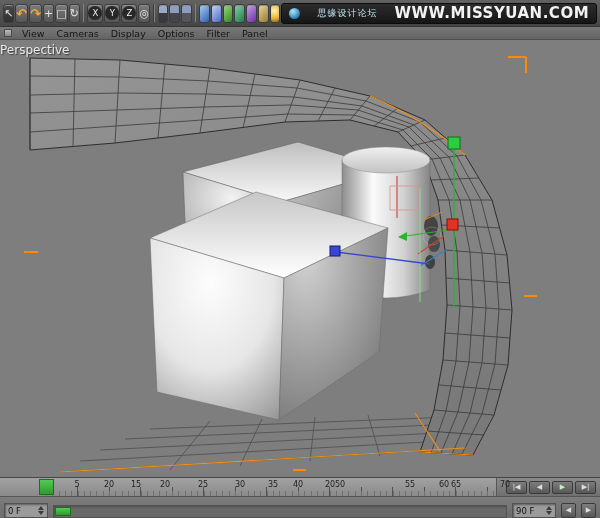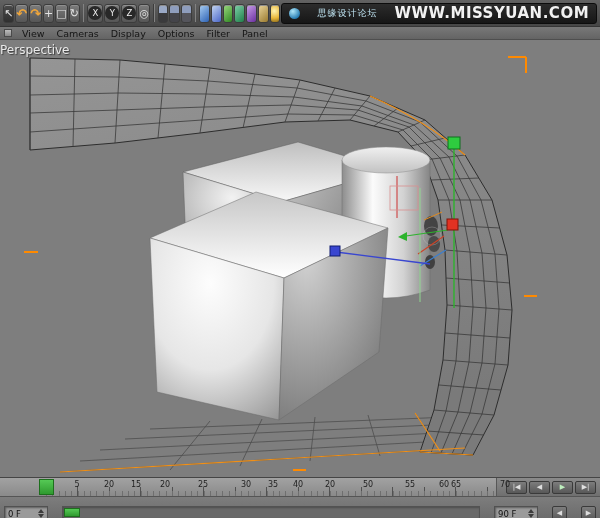--- a/index.html
+++ b/index.html
@@ -66,21 +66,21 @@
                 background:linear-gradient(#55c955,#2f9a2f); border:1px solid #1d6f1d; }
   .transport { flex:0 0 104px; display:flex; align-items:center; justify-content:flex-end;
                gap:2px; padding:0 4px; background:linear-gradient(#8a8a8a,#6f6f6f);
                border-left:1px solid #575757; }
   .t-btn { width:21px; height:13px; font-size:7px; line-height:11px; color:#e0e0e0;
            background:linear-gradient(#7d7d7d,#585858); border:1px solid #3a3a3a; border-radius:2px; }
   .t-play { color:#bff0bf; }
 
   
   .bottom-row { height:21px; flex:1; background:linear-gradient(#7d7d7d,#6c6c6c);
-                display:flex; align-items:flex-start; gap:14px; padding:9px 4px; }
+                display:flex; align-items:flex-end; gap:5px; padding:0 4px; }
   .field { width:44px; height:15px; background:#9b9b9b; border:1px solid #515151;
            box-shadow:inset 1px 1px 2px #5e5e5e; display:flex; align-items:center;
            font-size:8.5px; color:#111; padding:0 3px; position:relative; }
   .field .val { flex:1; }
   .spins { display:flex; flex-direction:column; gap:1px; }
   .spin-up { width:0; height:0; border-left:3px solid transparent; border-right:3px solid transparent;
              border-bottom:4px solid #3c3c3c; }
   .spin-dn { width:0; height:0; border-left:3px solid transparent; border-right:3px solid transparent;
              border-top:4px solid #3c3c3c; }
   .pslider { flex:1; height:13px; background:#696969; border:1px solid #525252;
@@ -281,25 +281,25 @@
   </div>
 
   <div class="ruler-row">
     <div class="ruler">
       <div class="cur-marker"></div>
       <span class="tk" style="left:77px">5</span>
       <span class="tk" style="left:109px">20</span>
       <span class="tk" style="left:136px">15</span>
       <span class="tk" style="left:165px">20</span>
       <span class="tk" style="left:203px">25</span>
-      <span class="tk" style="left:246px">30</span>
+      <span class="tk" style="left:240px">30</span>
       <span class="tk" style="left:273px">35</span>
       <span class="tk" style="left:298px">40</span>
       <span class="tk" style="left:330px">20</span>
-      <span class="tk" style="left:368px">50</span>
+      <span class="tk" style="left:340px">50</span>
       <span class="tk" style="left:410px">55</span>
       <span class="tk" style="left:444px">60</span>
       <span class="tk" style="left:456px">65</span>
       <span class="tk" style="left:505px">70</span>
     </div>
     <div class="transport">
       <button class="t-btn">|◀</button>
       <button class="t-btn">◀</button>
       <button class="t-btn t-play">▶</button>
       <button class="t-btn">▶|</button>

